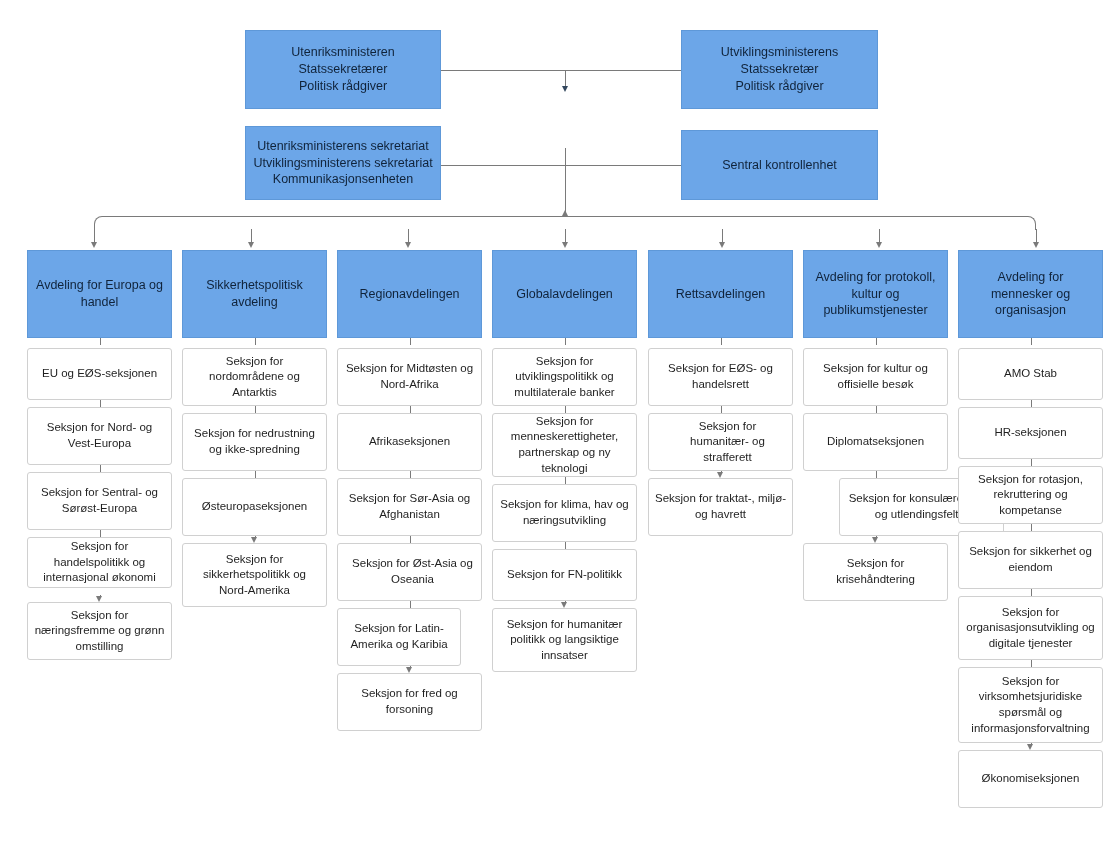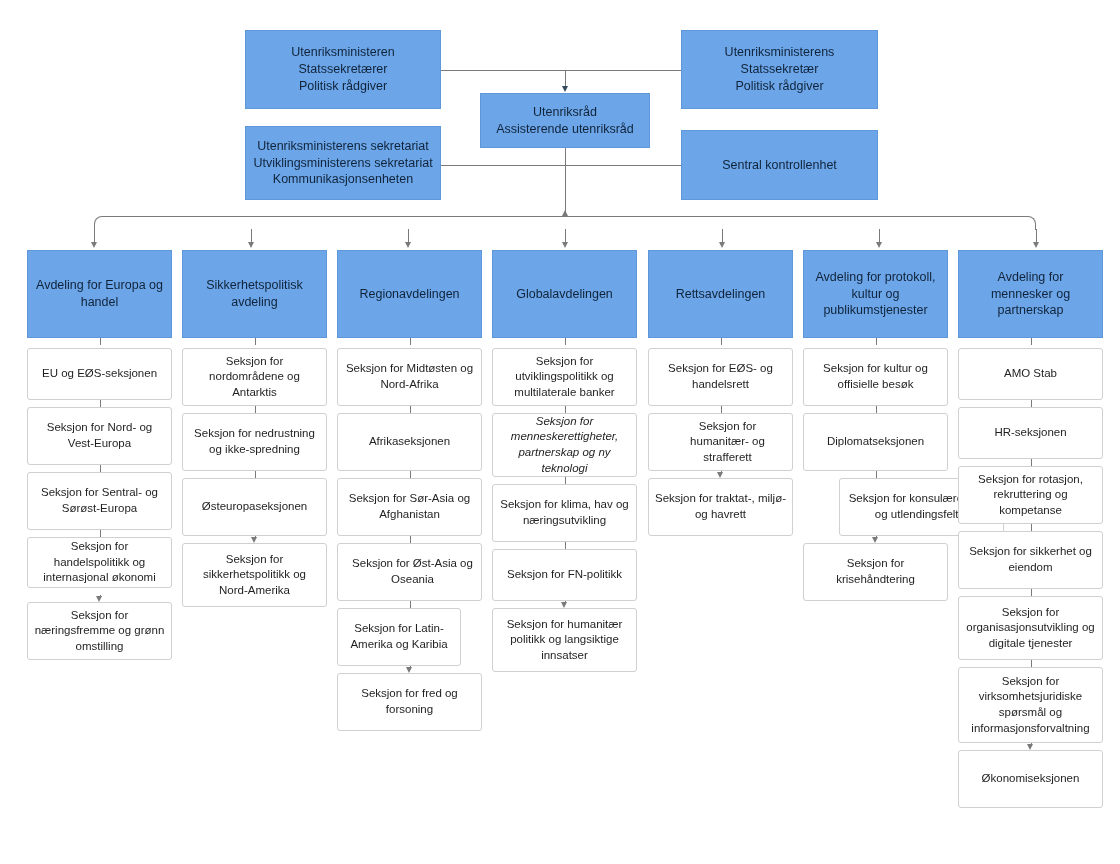--- a/index.html
+++ b/index.html
@@ -72,26 +72,24 @@
 </style>
 </head>
 <body>
 
 <div id="canvas">
 
   <div class="node blue" style="left:245px; top:30px; width:196px; height:79px;">Utenriksministeren
 Statssekretærer
 Politisk rådgiver</div>
 
-  <div class="node blue" style="left:681px; top:30px; width:197px; height:79px;">Utenriksministerens
+  <div class="node blue" style="left:681px; top:30px; width:197px; height:79px;">Utviklingsministerens
 Statssekretær
 Politisk rådgiver</div>
 
-  <div class="node blue" style="left:480px; top:93px; width:170px; height:55px;">Utenriksråd
-Assisterende utenriksråd</div>
 
   <div class="node blue" style="left:245px; top:126px; width:196px; height:74px;">Utenriksministerens sekretariat
 Utviklingsministerens sekretariat
 Kommunikasjonsenheten</div>
 
   <div class="node blue" style="left:681px; top:130px; width:197px; height:70px;">Sentral kontrollenhet</div>
 
   <div class="line h" style="left:441px; top:70px; width:124px;"></div>
 
   <div class="line h" style="left:565px; top:70px; width:116px;"></div>
@@ -161,21 +159,21 @@
       <div class="node white" style="left: 337px; top: 543px; width: 145px; height: 58px; padding-left: 12px;">Seksjon for Øst-Asia og Oseania</div>
       <div class="line v" style="left: 409.5px; top: 601px; height: 7px;"></div>
       <div class="node white" style="left: 337px; top: 608px; width: 124px; height: 58px;">Seksjon for Latin-Amerika og Karibia</div>
       <div class="line v" style="left: 409.5px; top: 666px; height: 2px;"></div>
       <div class="arrow-down" style="left: 406px; top: 667px;"></div>
       <div class="node white" style="left: 337px; top: 673px; width: 145px; height: 58px;">Seksjon for fred og forsoning</div>
       <div class="node blue" style="left: 492px; top: 250px; width: 145px; height: 88px;">Globalavdelingen</div>
       <div class="line v" style="left: 564.5px; top: 338px; height: 7px;"></div>
       <div class="node white" style="left: 492px; top: 348px; width: 145px; height: 58px;">Seksjon for utviklingspolitikk og multilaterale banker</div>
       <div class="line v" style="left: 564.5px; top: 406px; height: 7px;"></div>
-      <div class="node white" style="left: 492px; top: 413px; width: 145px; height: 64px; font-style: italic;">Seksjon for menneskerettigheter, partnerskap og ny teknologi</div>
+      <div class="node white" style="left: 492px; top: 413px; width: 145px; height: 64px;">Seksjon for menneskerettigheter, partnerskap og ny teknologi</div>
       <div class="line v" style="left: 564.5px; top: 477px; height: 7px;"></div>
       <div class="node white" style="left: 492px; top: 484px; width: 145px; height: 58px;">Seksjon for klima, hav og næringsutvikling</div>
       <div class="line v" style="left: 564.5px; top: 542px; height: 7px;"></div>
       <div class="node white" style="left: 492px; top: 549px; width: 145px; height: 52px;">Seksjon for FN-politikk</div>
       <div class="line v" style="left: 564.5px; top: 601px; height: 2px;"></div>
       <div class="arrow-down" style="left: 561px; top: 602px;"></div>
       <div class="node white" style="left: 492px; top: 608px; width: 145px; height: 64px;">Seksjon for humanitær politikk og langsiktige innsatser</div>
       <div class="node blue" style="left: 648px; top: 250px; width: 145px; height: 88px;">Rettsavdelingen</div>
       <div class="line v" style="left: 720.5px; top: 338px; height: 7px;"></div>
       <div class="node white" style="left: 648px; top: 348px; width: 145px; height: 58px;">Seksjon for EØS- og handelsrett</div>
@@ -187,21 +185,21 @@
       <div class="node blue" style="left: 803px; top: 250px; width: 145px; height: 88px;">Avdeling for protokoll, kultur og publikumstjenester</div>
       <div class="line v" style="left: 875.5px; top: 338px; height: 7px;"></div>
       <div class="node white" style="left: 803px; top: 348px; width: 145px; height: 58px;">Seksjon for kultur og offisielle besøk</div>
       <div class="line v" style="left: 875.5px; top: 406px; height: 7px;"></div>
       <div class="node white" style="left: 803px; top: 413px; width: 145px; height: 58px;">Diplomatseksjonen</div>
       <div class="line v" style="left: 875.5px; top: 471px; height: 7px;"></div>
       <div class="node white" style="left: 803px; top: 478px; width: 165px; height: 58px; margin-left: 36px;">Seksjon for konsulære saker og utlendingsfeltet</div>
       <div class="line v" style="left: 875.5px; top: 536px; height: 2px;"></div>
       <div class="arrow-down" style="left: 872px; top: 537px;"></div>
       <div class="node white" style="left: 803px; top: 543px; width: 145px; height: 58px;">Seksjon for krisehåndtering</div>
-      <div class="node blue" style="left: 958px; top: 250px; width: 145px; height: 88px;">Avdeling for mennesker og partnerskap</div>
+      <div class="node blue" style="left: 958px; top: 250px; width: 145px; height: 88px;">Avdeling for mennesker og organisasjon</div>
       <div class="line v" style="left: 1030.5px; top: 338px; height: 7px;"></div>
       <div class="node white" style="left: 958px; top: 348px; width: 145px; height: 52px;">AMO Stab</div>
       <div class="line v" style="left: 1030.5px; top: 400px; height: 7px;"></div>
       <div class="node white" style="left: 958px; top: 407px; width: 145px; height: 52px;">HR-seksjonen</div>
       <div class="line v" style="left: 1030.5px; top: 459px; height: 7px;"></div>
       <div class="node white" style="left: 958px; top: 466px; width: 145px; height: 58px;">Seksjon for rotasjon, rekruttering og kompetanse</div>
       <div class="line v" style="left: 1030.5px; top: 524px; height: 7px;"></div>
       <div class="node white" style="left: 958px; top: 531px; width: 145px; height: 58px;">Seksjon for sikkerhet og eiendom</div>
       <div class="line v" style="left: 1030.5px; top: 589px; height: 7px;"></div>
       <div class="node white" style="left: 958px; top: 596px; width: 145px; height: 64px;">Seksjon for organisasjonsutvikling og digitale tjenester</div>

